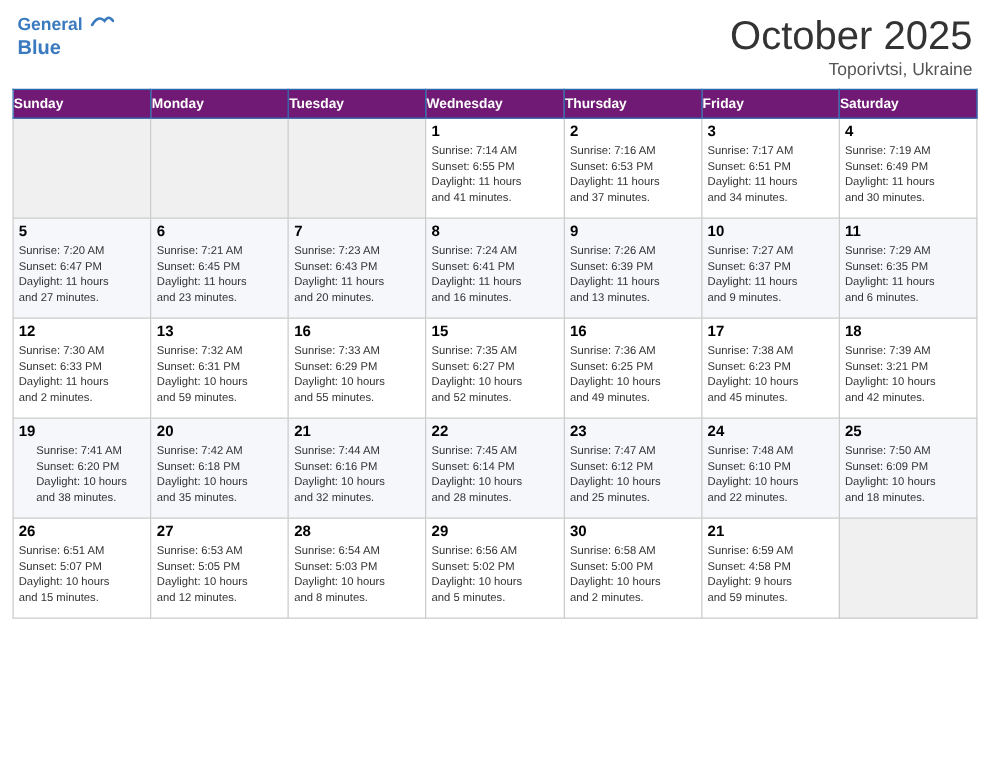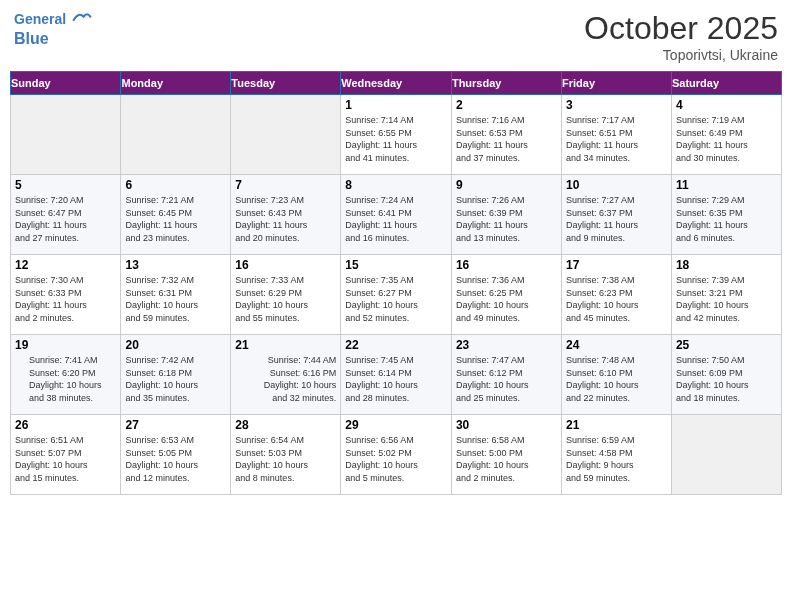--- a/index.html
+++ b/index.html
@@ -266,21 +266,21 @@
         </td>
         <td>
           <span class="day-number">20</span>
           <div class="day-info" style="white-space: pre-line;">Sunrise: 7:42 AM
 Sunset: 6:18 PM
 Daylight: 10 hours
 and 35 minutes.</div>
         </td>
         <td>
           <span class="day-number">21</span>
-          <div class="day-info" style="white-space: pre-line; text-align: right;">Sunrise: 7:44 AM
+          <div class="day-info" style="white-space: pre-line;">Sunrise: 7:44 AM
 Sunset: 6:16 PM
 Daylight: 10 hours
 and 32 minutes.</div>
         </td>
         <td>
           <span class="day-number">22</span>
           <div class="day-info" style="white-space: pre-line;">Sunrise: 7:45 AM
 Sunset: 6:14 PM
 Daylight: 10 hours
 and 28 minutes.</div>

